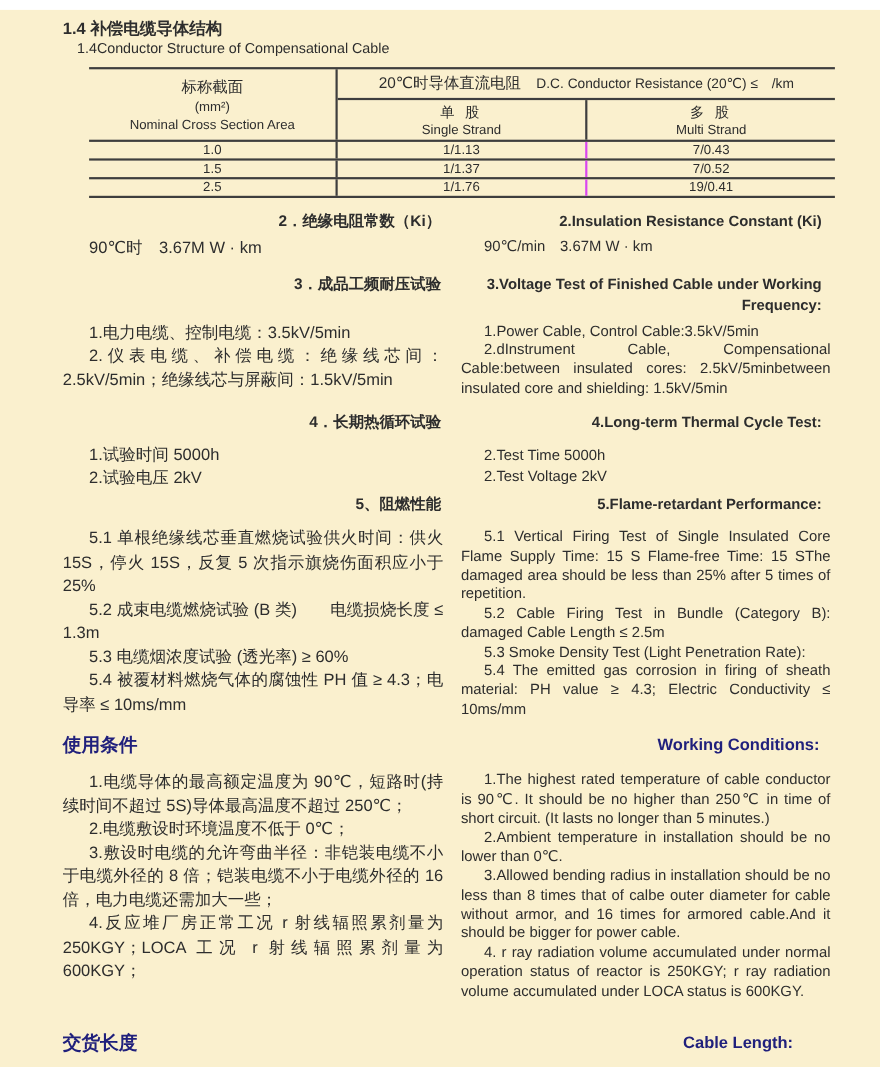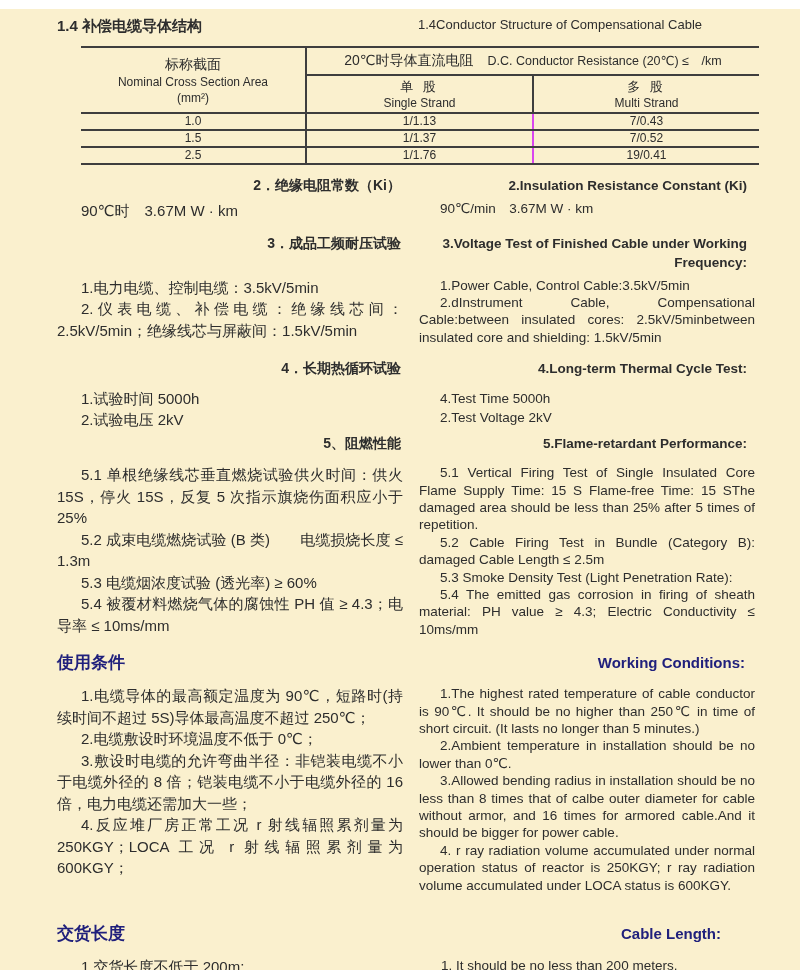--- a/index.html
+++ b/index.html
@@ -8,21 +8,21 @@
     background:#ffffff;
     font-family:"Liberation Sans","DejaVu Sans",sans-serif;
     color:#2d2d2d;
     -webkit-font-smoothing:antialiased;
   }
   .page { width:800px; height:970px; background:#faf0ce; }
   .top-strip { height:9px; background:#ffffff; }
   .content { padding:5px 45px 0 57px; box-sizing:border-box; }
 
   
-  .title-row { display:flex; align-items:flex-start; margin-top:3px; }
+  .title-row { display:flex; align-items:flex-start; margin-top:3px;flex-direction:column; }
   .title-zh { width:348px; font-size:15px; font-weight:bold; }
   .title-en { margin-left:13px; font-size:13px; }
 
   
   .tbl { width:678px; margin:10px 0 0 24px; border-top:2px solid #3e3e3e; }
   .tbl-head { display:flex; border-bottom:2px solid #3e3e3e; }
   .c1h { width:226px; box-sizing:border-box; border-right:2px solid #3e3e3e;
          text-align:center; padding-top:7px; }
   .c1h .zh { font-size:14px; line-height:19px; }
   .c1h .en { font-size:12px; line-height:16px; }
@@ -84,22 +84,22 @@
 
     <div class="title-row">
       <div class="title-zh">1.4 补偿电缆导体结构</div>
       <div class="title-en">1.4Conductor Structure of Compensational Cable</div>
     </div>
 
     <div class="tbl">
       <div class="tbl-head">
         <div class="c1h">
           <div class="zh">标称截面</div>
+          <div class="en">(mm²)</div>
           <div class="en">Nominal Cross Section Area</div>
-          <div class="en">(mm²)</div>
         </div>
         <div class="head-right">
           <div class="main-h">
             <span class="zh">20℃时导体直流电阻</span>
             <span class="en">D.C. Conductor Resistance (20℃) ≤　/km</span>
           </div>
           <div class="sub-row">
             <div class="sub-cell first">
               <div class="zh">单 股</div>
               <div class="en">Single Strand</div>
@@ -164,21 +164,21 @@
       <div class="cols">
         <div class="lcol h-zh">4．长期热循环试验</div>
         <div class="rcol h-en">4.Long-term Thermal Cycle Test:</div>
       </div>
       <div class="cols sec-thermal-body">
         <div class="lcol zh-short">
           <p>1.试验时间 5000h</p>
           <p>2.试验电压 2kV</p>
         </div>
         <div class="rcol en-short">
-          <p>4.Test Time 5000h</p>
+          <p>2.Test Time 5000h</p>
           <p>2.Test Voltage 2kV</p>
         </div>
       </div>
     </div>
 
     <div class="sec-flame">
       <div class="cols">
         <div class="lcol h-zh">5、阻燃性能</div>
         <div class="rcol h-en">5.Flame-retardant Performance:</div>
       </div>

